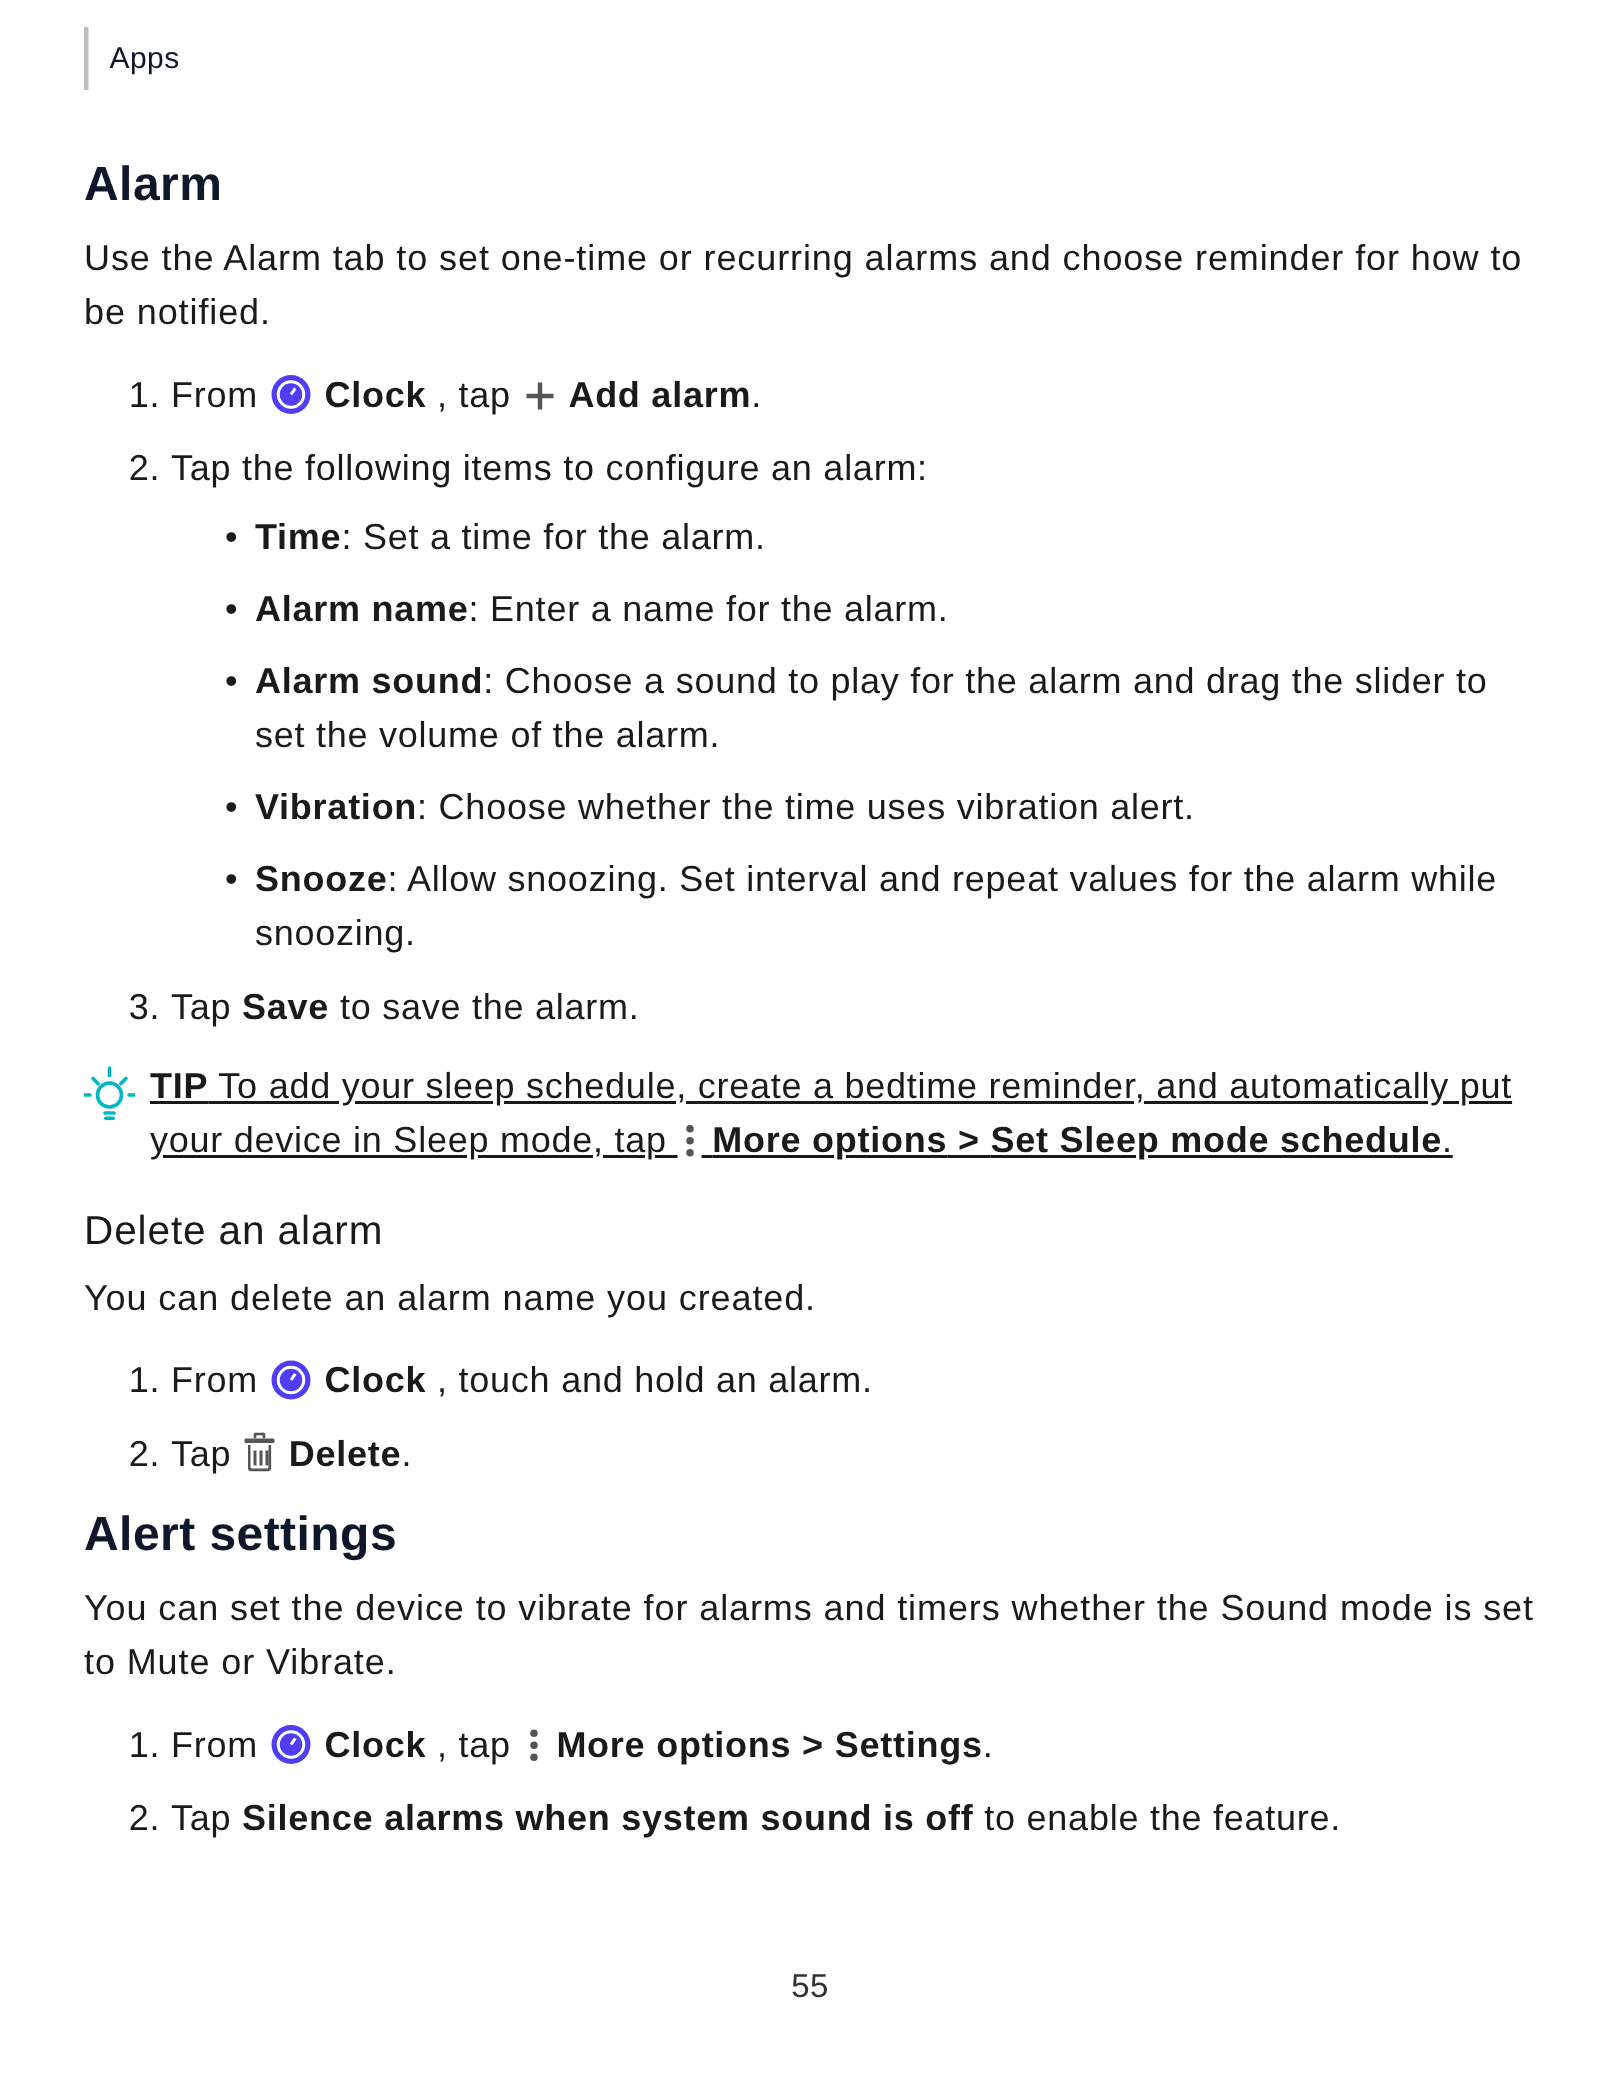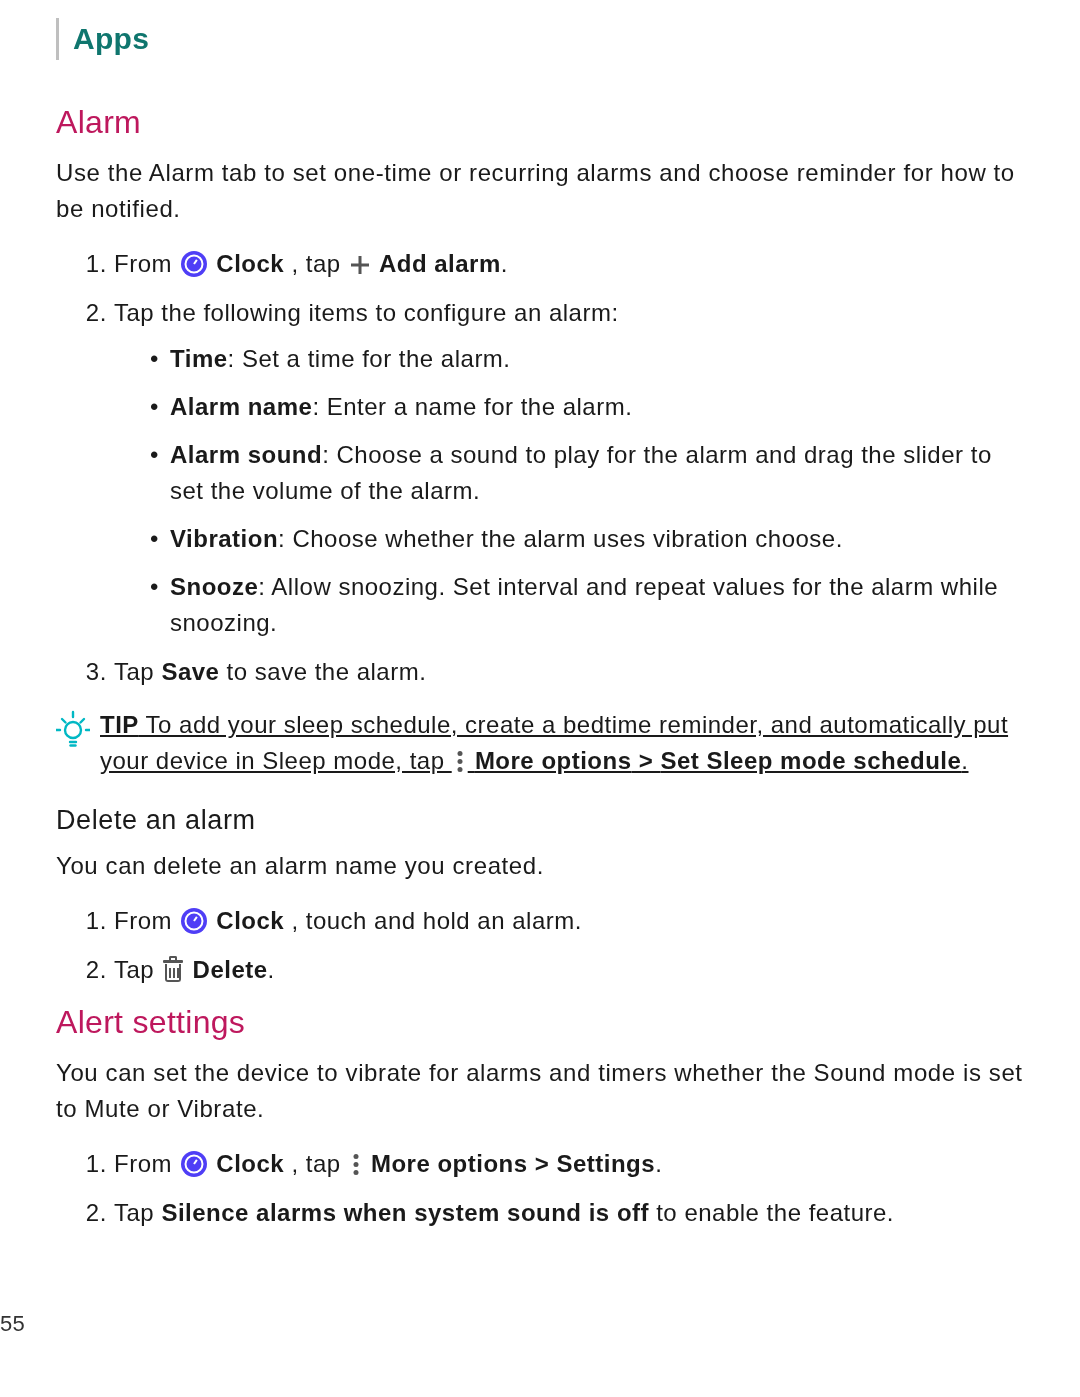--- a/index.html
+++ b/index.html
@@ -21,29 +21,29 @@
   .breadcrumb-wrap {
     border-left: 3px solid #bfbfbf;
     padding-left: 14px;
     margin-bottom: 44px;
     line-height: 1;
     height: 42px;
     display: flex;
     align-items: center;
   }
   .breadcrumb {
-    font-size: 30px;
-    color: #0f766e;
-    font-weight: 700;
+    font-size: 20px;
+    color: #0f172a;
+    font-weight: 400;
   }
   h2.section {
     font-size: 32px;
-    font-weight: 400;
+    font-weight: 700;
     margin: 0 0 14px 0;
-    color: #be185d;
+    color: #0f172a;
   }
   p.body {
     margin: 0 0 18px 0;
     line-height: 1.5;
     letter-spacing: 0.6px;
   }
   ol.steps {
     list-style: decimal;
     margin: 0 0 16px 0;
     padding-left: 58px;
@@ -150,21 +150,21 @@
   h3.subsection {
     font-size: 27px;
     font-weight: 400;
     margin: 0 0 12px 0;
     letter-spacing: 0.6px;
   }
   .page-number {
     position: absolute;
     bottom: 60px;
     left: 0; right: 0;
-    text-align: left;
+    text-align: center;
     font-size: 22px;
     color: #333;
   }
 </style>
 </head>
 <body>
 
 <div class="page">
 
   <div class="breadcrumb-wrap">
@@ -184,21 +184,21 @@
       <span>, tap </span>
       <span class="icon icon-plus"></span>
       <span class="bold">Add alarm</span><span>.</span>
     </li>
     <li>
       <span>Tap the following items to configure an alarm:</span>
       <ul class="bullets">
         <li><span class="bold">Time</span><span>: Set a time for the alarm.</span></li>
         <li><span class="bold">Alarm name</span><span>: Enter a name for the alarm.</span></li>
         <li><span class="bold">Alarm sound</span><span>: Choose a sound to play for the alarm and drag the slider to set the volume of the alarm.</span></li>
-        <li><span class="bold">Vibration</span><span>: Choose whether the alarm uses vibration choose.</span></li>
+        <li><span class="bold">Vibration</span><span>: Choose whether the time uses vibration alert.</span></li>
         <li><span class="bold">Snooze</span><span>: Allow snoozing. Set interval and repeat values for the alarm while snoozing.</span></li>
       </ul>
     </li>
     <li>
       <span>Tap </span><span class="bold">Save</span><span> to save the alarm.</span>
     </li>
   </ol>
 
   <div class="tip-row">
     <span class="icon-tip">

